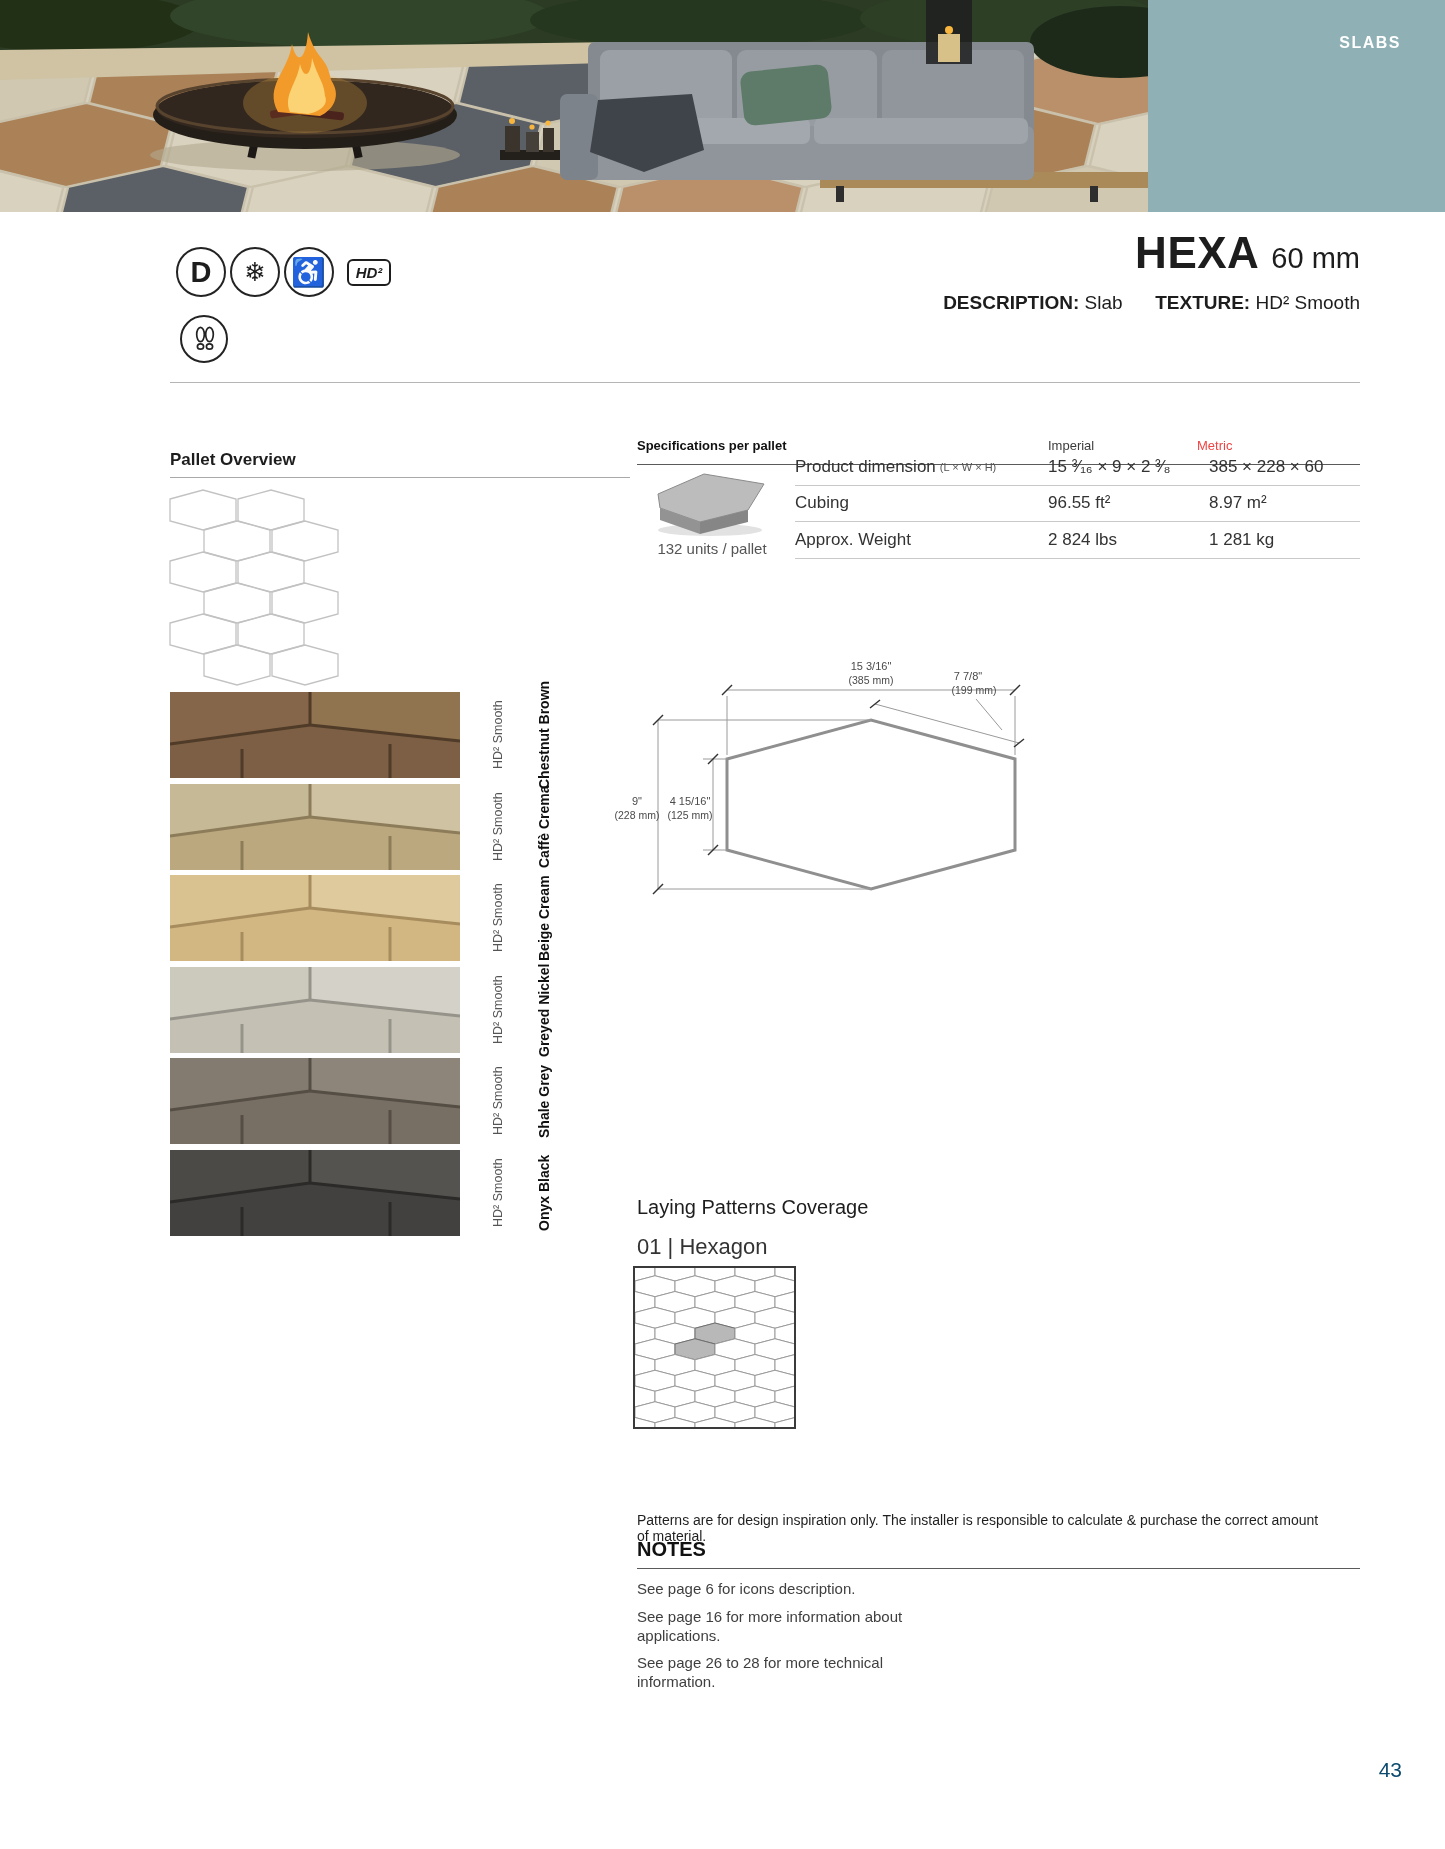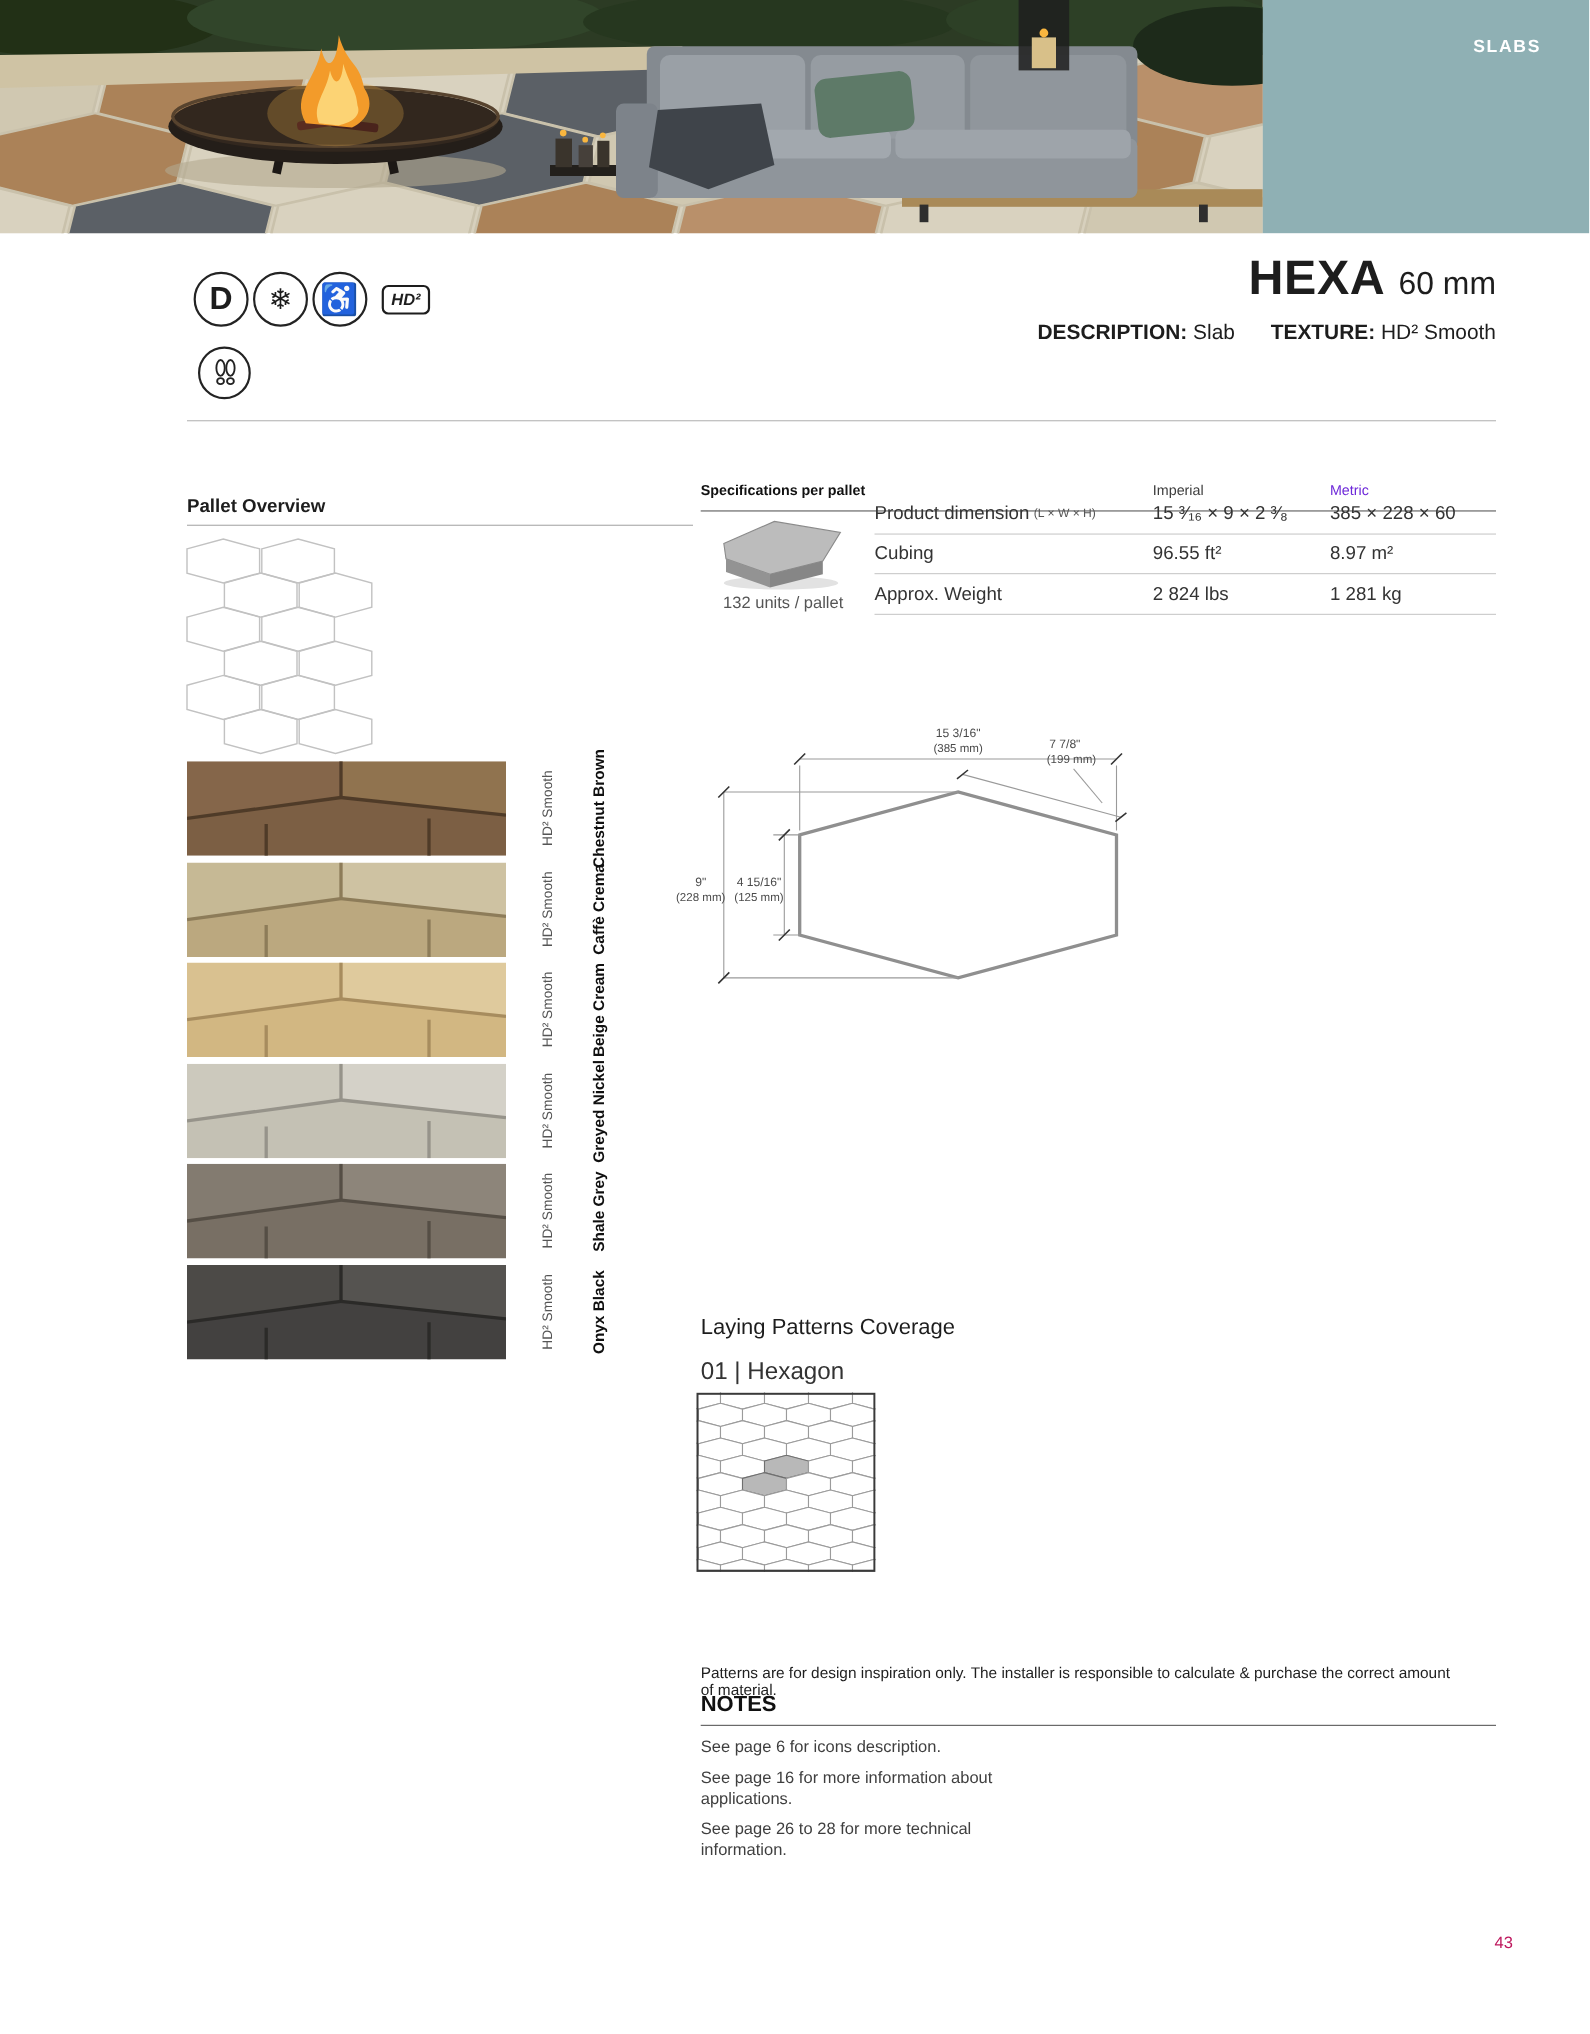--- a/index.html
+++ b/index.html
@@ -29,21 +29,21 @@
   .desc-line b{font-weight:bold;}
   .desc-gap{display:inline-block;width:22px;}
 
   .hr{position:absolute;height:1px;background:#b5b5b5;}
   .hr-dark{position:absolute;height:1.4px;background:#5a5a5a;}
 
   
   .spec-head{position:absolute;left:637px;top:438px;width:723px;height:24px;font-size:13px;}
   .spec-head .t{font-weight:bold;color:#111;}
   .spec-head .imp{position:absolute;left:411px;color:#3c3c3c;}
-  .spec-head .met{position:absolute;left:572px;color:#6d28d9;}
+  .spec-head .met{position:absolute;left:560px;color:#ef4444;}
   .spec-rows{position:absolute;left:795px;top:449px;width:565px;}
   .spec-row{position:relative;height:35.5px;border-bottom:1px solid #c9c9c9;font-size:17px;color:#333;
         display:flex;align-items:center;}
   .spec-suffix{font-size:11px;color:#555;margin-left:4px;}
   .spec-imp{position:absolute;left:253px;}
   .spec-met{position:absolute;left:414px;}
   .units-note{position:absolute;left:642px;top:540px;width:140px;text-align:center;font-size:15px;color:#555;}
 
   
   .swatch{position:absolute;left:170px;width:290px;height:86px;}
@@ -51,21 +51,21 @@
         writing-mode:vertical-rl;transform:rotate(180deg);white-space:nowrap;}
   .vlabel.tex{font-size:12.5px;color:#555;}
   .vlabel.cname{font-size:14px;font-weight:bold;color:#101010;}
 
   .sec-title{position:absolute;font-size:20px;color:#1d1d1d;}
   .sec-title.bold{font-weight:bold;font-size:17px;}
   .notes-title{position:absolute;left:637px;top:1538px;font-size:20px;font-weight:bold;color:#111;}
   .notes-list{position:absolute;left:637px;top:1580px;width:305px;font-size:15px;color:#3f3f3f;line-height:1.25;}
   .notes-list p{margin:0 0 9px 0;}
   .disclaimer{position:absolute;left:637px;top:1472px;width:690px;font-size:14px;color:#1f1f1f;margin-top:40px;}
-  .pagenum{position:absolute;left:1332px;top:1758px;width:70px;text-align:center;font-size:15px;color:#be185d;}
+  .pagenum{position:absolute;left:1332px;top:1758px;width:70px;text-align:right;font-size:21px;color:#0c4a6e;}
   svg text{font-family:"Liberation Sans",sans-serif;}
 </style>
 </head>
 <body>
 
 <div class="page">
 
   <div class="hero-photo">
     <svg width="1148" height="212" viewBox="0 0 1148 212">
       <rect x="0" y="0" width="1148" height="212" fill="#d7d0bd"></rect>

